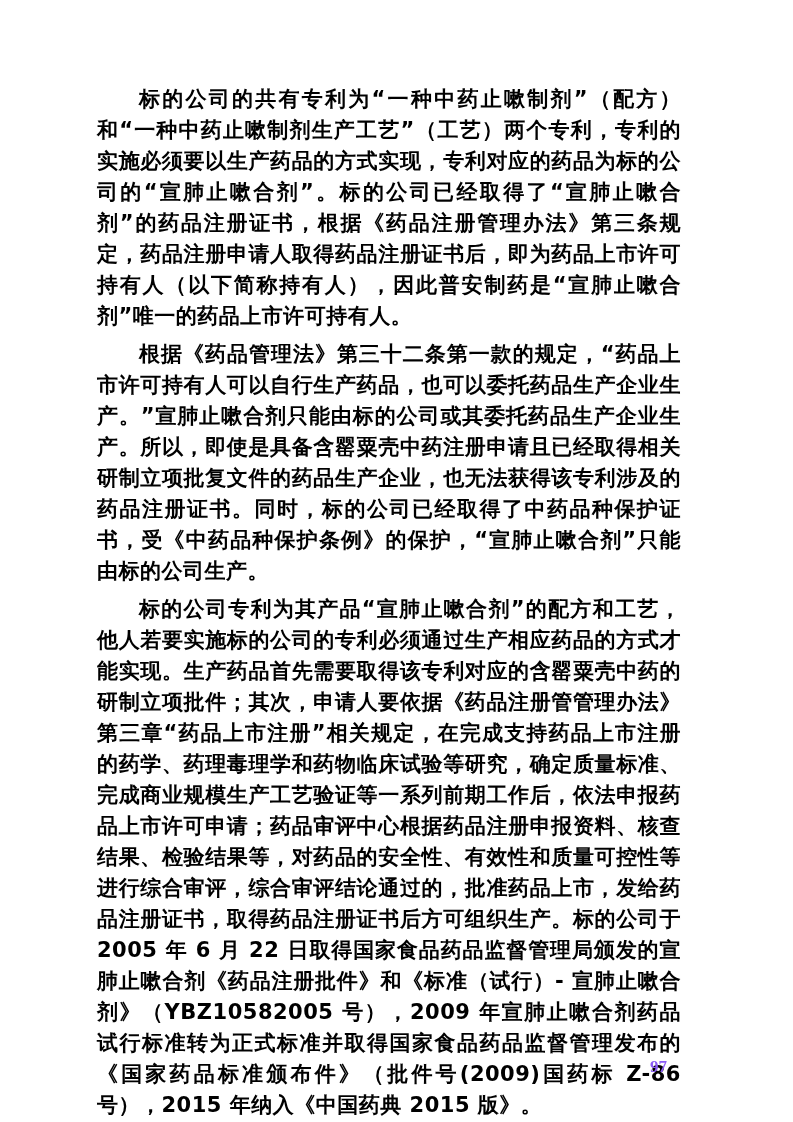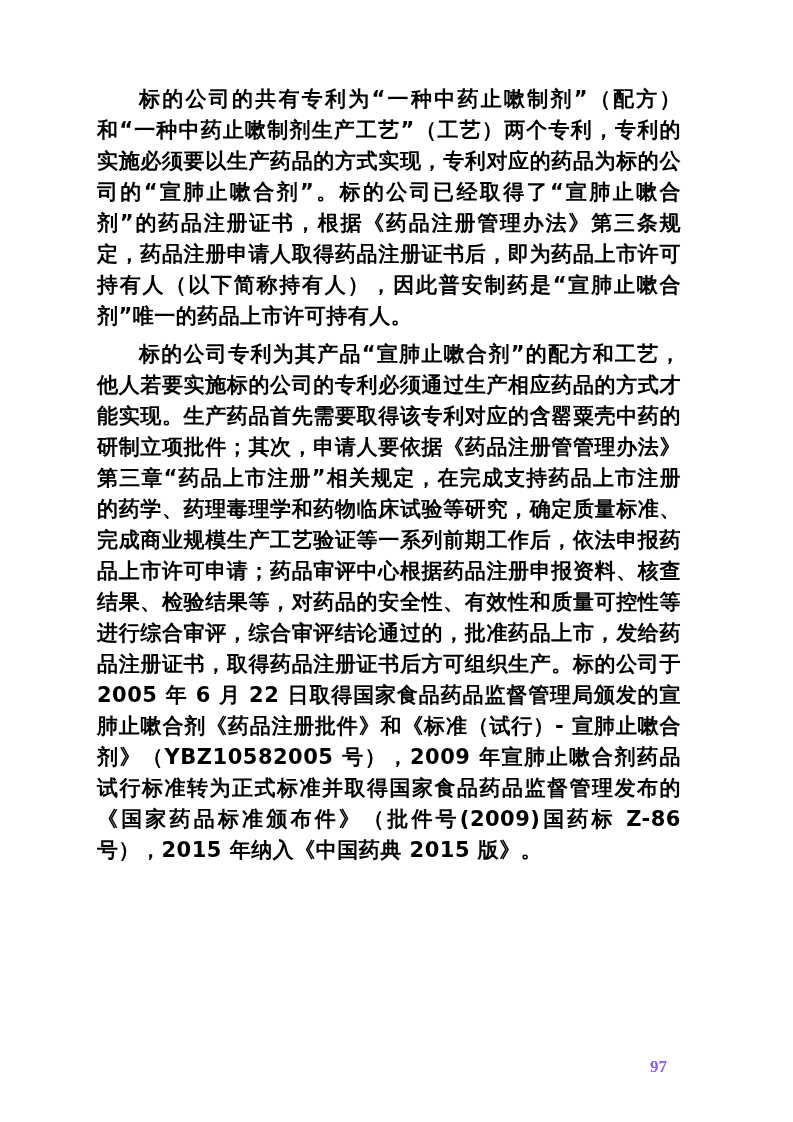--- a/index.html
+++ b/index.html
@@ -42,17 +42,18 @@
     font-size: 17px;
     color: #8b5cf6;
   }
 </style>
 </head>
 <body>
 
 <div class="page">
   <div class="text-block">
     <p>标的公司的共有专利为“一种中药止嗽制剂”（配方）和“一种中药止嗽制剂生产工艺”（工艺）两个专利，专利的实施必须要以生产药品的方式实现，专利对应的药品为标的公司的“宣肺止嗽合剂”。标的公司已经取得了“宣肺止嗽合剂”的药品注册证书，根据《药品注册管理办法》第三条规定，药品注册申请人取得药品注册证书后，即为药品上市许可持有人（以下简称持有人），因此普安制药是“宣肺止嗽合剂”唯一的药品上市许可持有人。</p>
+    <p>根据《药品管理法》第三十二条第一款的规定，“药品上市许可持有人可以自行生产药品，也可以委托药品生产企业生产。”宣肺止嗽合剂只能由标的公司或其委托药品生产企业生产。所以，即使是具备含罂粟壳中药注册申请且已经取得相关研制立项批复文件的药品生产企业，也无法获得该专利涉及的药品注册证书。同时，标的公司已经取得了中药品种保护证书，受《中药品种保护条例》的保护，“宣肺止嗽合剂”只能由标的公司生产。</p>
     <p>标的公司专利为其产品“宣肺止嗽合剂”的配方和工艺，他人若要实施标的公司的专利必须通过生产相应药品的方式才能实现。生产药品首先需要取得该专利对应的含罂粟壳中药的研制立项批件；其次，申请人要依据《药品注册管管理办法》第三章“药品上市注册”相关规定，在完成支持药品上市注册的药学、药理毒理学和药物临床试验等研究，确定质量标准、完成商业规模生产工艺验证等一系列前期工作后，依法申报药品上市许可申请；药品审评中心根据药品注册申报资料、核查结果、检验结果等，对药品的安全性、有效性和质量可控性等进行综合审评，综合审评结论通过的，批准药品上市，发给药品注册证书，取得药品注册证书后方可组织生产。标的公司于 2005 年 6 月 22 日取得国家食品药品监督管理局颁发的宣肺止嗽合剂《药品注册批件》和《标准（试行）- 宣肺止嗽合剂》（YBZ10582005 号），2009 年宣肺止嗽合剂药品试行标准转为正式标准并取得国家食品药品监督管理发布的《国家药品标准颁布件》（批件号(2009)国药标 Z-86 号），2015 年纳入《中国药典 2015 版》。</p>
 
   </div>
   <div class="page-number">97</div>
 </div>
 
 </body></html>

